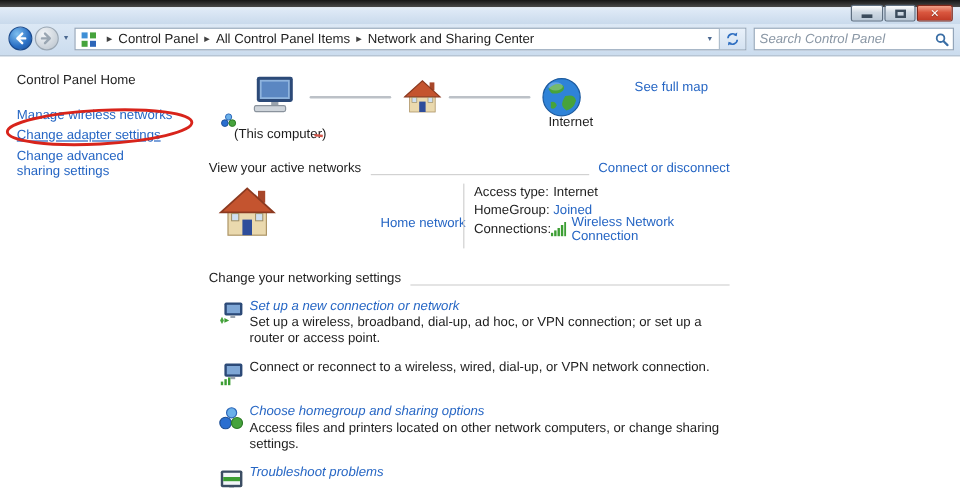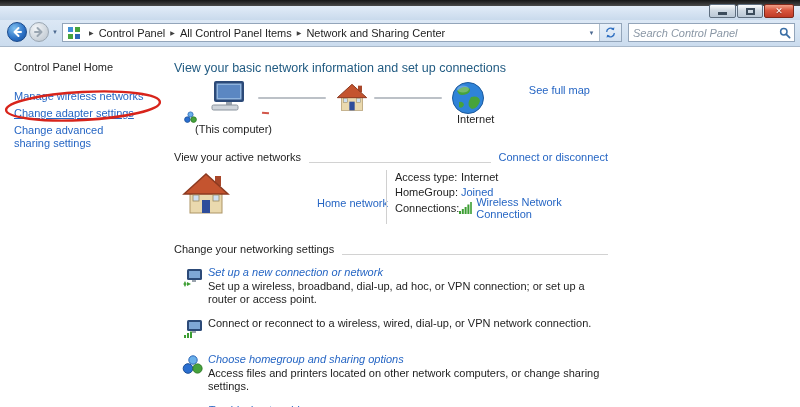--- a/index.html
+++ b/index.html
@@ -153,21 +153,20 @@
   <div class="content">
 
     <div class="sidebar">
       <div class="sb-home">Control Panel Home</div>
       <div class="sb-link">Manage wireless networks</div>
       <div class="sb-link hovered">Change adapter settings</div>
       <div class="sb-link wrap">Change advanced sharing settings</div>
     </div>
 
     <div class="main">
-      <div class="heading">View your basic network information and set up connections</div>
 
       <div class="map">
         <svg class="map-computer" width="40" height="32" viewBox="0 0 40 32">
           <rect x="4" y="1" width="30" height="21" rx="2" fill="#2c4a78"></rect>
           <rect x="6.5" y="3.5" width="25" height="16" fill="#8fb4de"></rect>
           <rect x="8" y="5" width="22" height="13" fill="#5b87c2"></rect>
           <rect x="16" y="22" width="6" height="3" fill="#9aa3ad"></rect>
           <rect x="2" y="25" width="26" height="5" rx="1.5" fill="#cfd5db" stroke="#8a939d" stroke-width="1"></rect>
         </svg>
         <div class="map-line" style="left:84px; width:68px;"></div>

